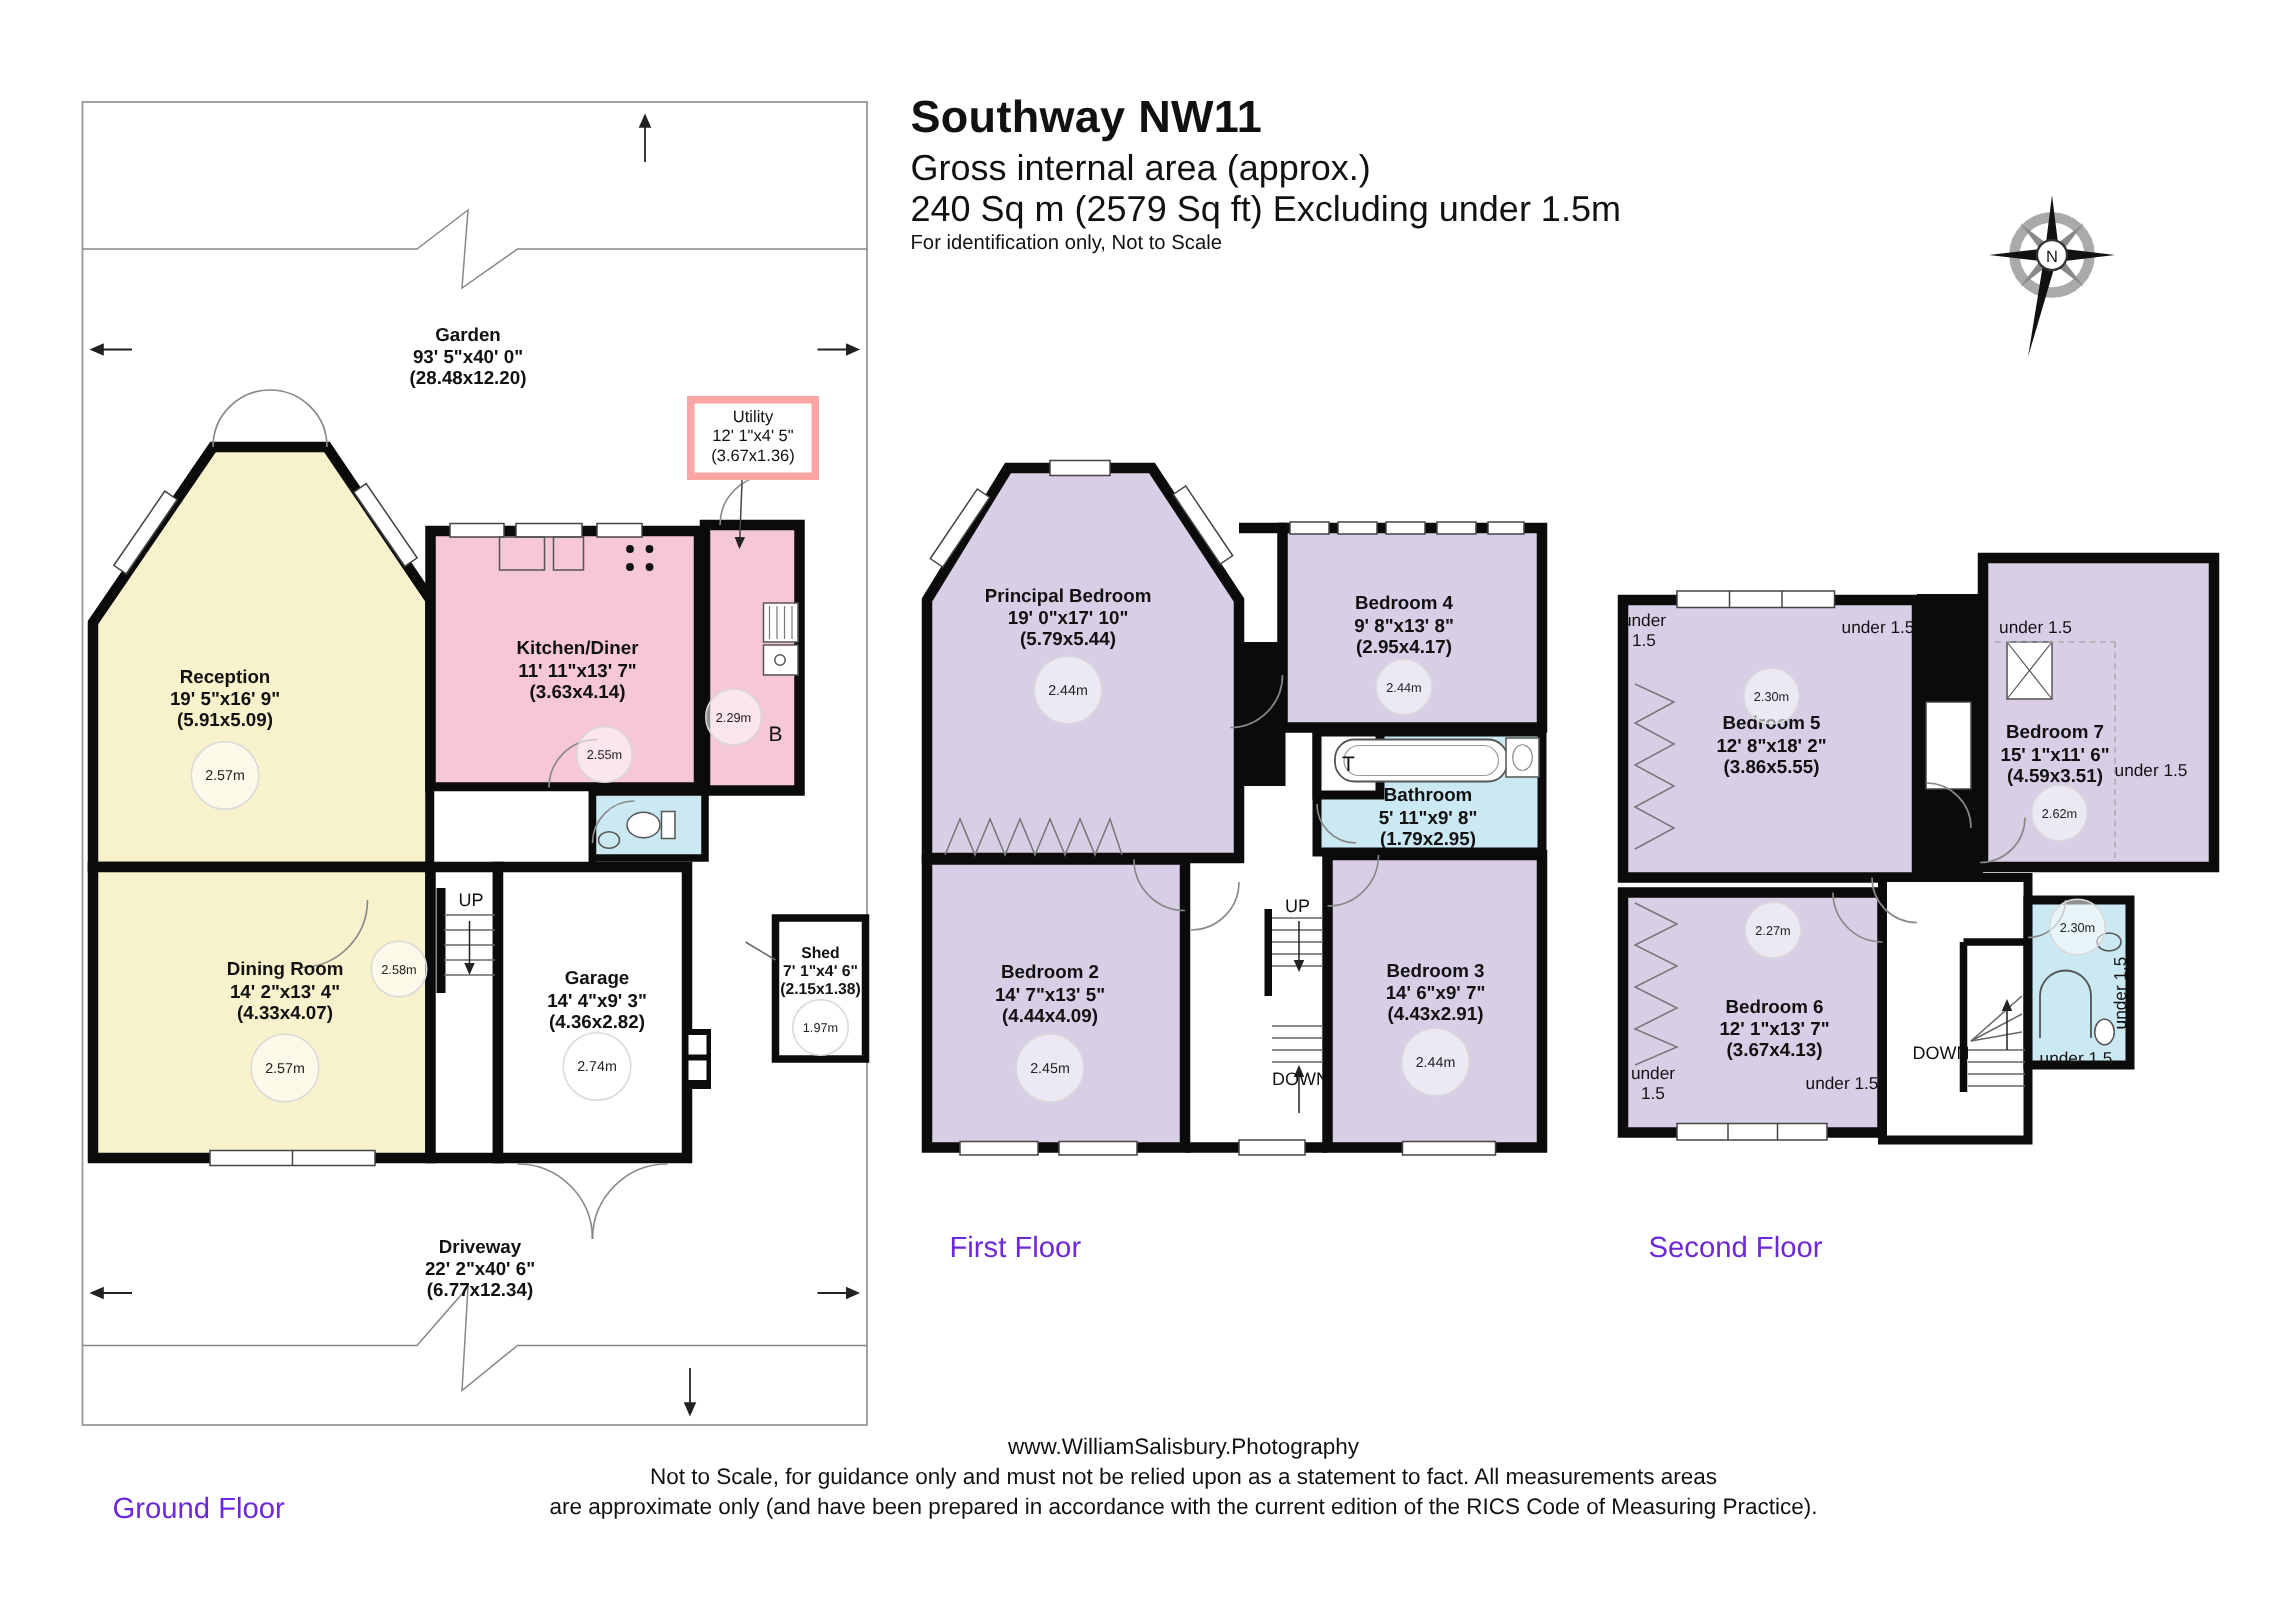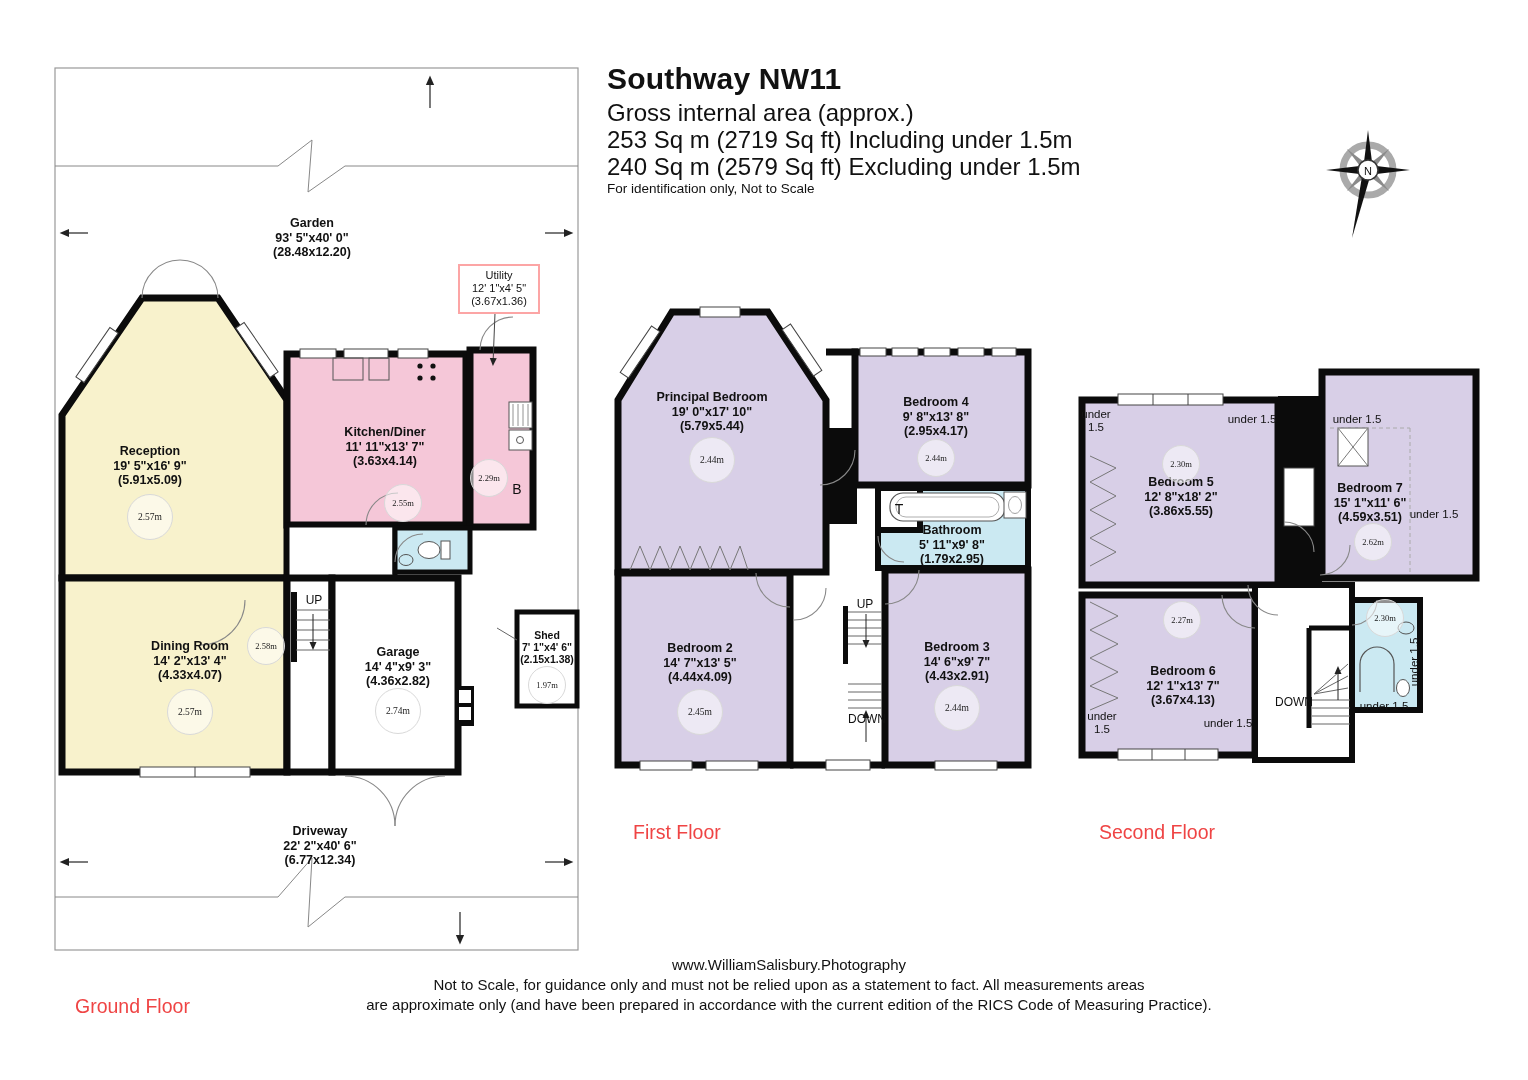--- a/index.html
+++ b/index.html
@@ -8,29 +8,29 @@
   svg.plan{position:absolute;left:0;top:0;}
   .title{position:absolute;left:607px;top:64px;line-height:1.0;}
   .title .t1{display:block;font-size:30px;font-weight:700;margin-bottom:7px;letter-spacing:.2px;}
   .title .t2{display:block;font-size:24px;margin-bottom:3px;}
   .title .t5{display:block;font-size:13.5px;margin-top:0;}
   .rlabel{position:absolute;transform:translate(-50%,-50%);text-align:center;font-size:12.5px;line-height:1.16;white-space:nowrap;}
   .rlabel span{display:block;font-weight:bold;}
   .rlabel.sm{font-size:10.5px;line-height:1.12;}
   .hc{position:absolute;width:44px;height:44px;border:1px solid #d9d9d9;border-radius:50%;
       background:rgba(255,255,255,.55);display:flex;align-items:center;justify-content:center;
-      font-size:9.5px;color:#222;transform:translate(-50%,-50%);font-family:Liberation Serif, serif;}
+      font-size:9.5px;color:#222;transform:translate(-50%,-50%);}
   .hc.sm{width:36px;height:36px;font-size:8.5px;}
   .tag{position:absolute;transform:translate(-50%,-50%);font-size:12px;white-space:nowrap;}
   .tag.big{font-size:14px;}
   .ulabel{position:absolute;transform:translate(-50%,-50%);font-size:11.5px;white-space:nowrap;}
   .ulabel.rot{transform:translate(-50%,-50%) rotate(-90deg);}
   .prewrap{white-space:pre-line;text-align:center;line-height:1.1;}
-  .floorlabel{position:absolute;font-size:19.5px;color:#ef4444;}
-  .callout{position:absolute;left:458px;top:264px;width:78px;background:#fff;border:2px solid #fca5a5;
+  .floorlabel{position:absolute;font-size:19.5px;color:#6d28d9;}
+  .callout{position:absolute;left:458px;top:264px;width:78px;background:#fff;border:5px solid #fca5a5;
            text-align:center;font-size:11px;line-height:1.2;padding:3px 0;}
   .callout span{display:block;}
   .footer{position:absolute;left:264px;top:955px;width:1050px;text-align:center;font-size:15px;line-height:1.34;}
   .footer span{display:block;}
   .compass{position:absolute;left:1322px;top:126px;}
 </style>
 </head>
 <body>
 
 <div class="page">
@@ -249,21 +249,20 @@
         <path d="M1284,522 A30,30 0 0 1 1314,552"></path>
         <path d="M1377,600 A25,25 0 0 1 1352,625"></path>
         <path d="M1248,585 A30,30 0 0 0 1278,615"></path>
       </g>
     </g>
   </svg>
 
   <div class="title">
     <span class="t1">Southway NW11</span>
     <span class="t2">Gross internal area (approx.)</span>
-    <span class="t2">253 Sq m (2719 Sq ft) Including under 1.5m</span>
     <span class="t2">240 Sq m (2579 Sq ft) Excluding under 1.5m</span>
     <span class="t5">For identification only, Not to Scale</span>
   </div>
 
   <div class="compass">
     <svg width="92" height="118" viewBox="0 0 92 118">
       <circle cx="46" cy="44" r="25" fill="none" stroke="#aaa" stroke-width="7"></circle>
       <g fill="#8a8a8a" transform="rotate(45 46 44)">
         <polygon points="46,14 42,44 50,44"></polygon>
         <polygon points="46,74 42,44 50,44"></polygon>

